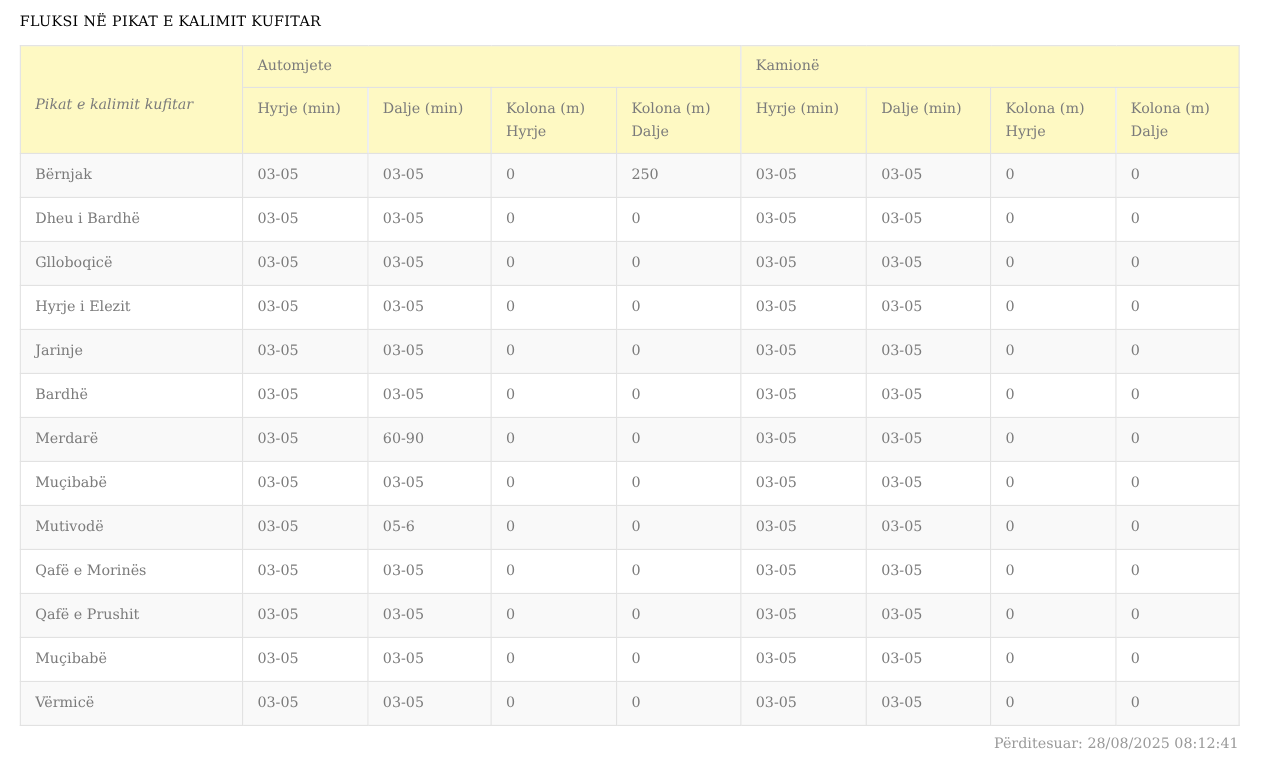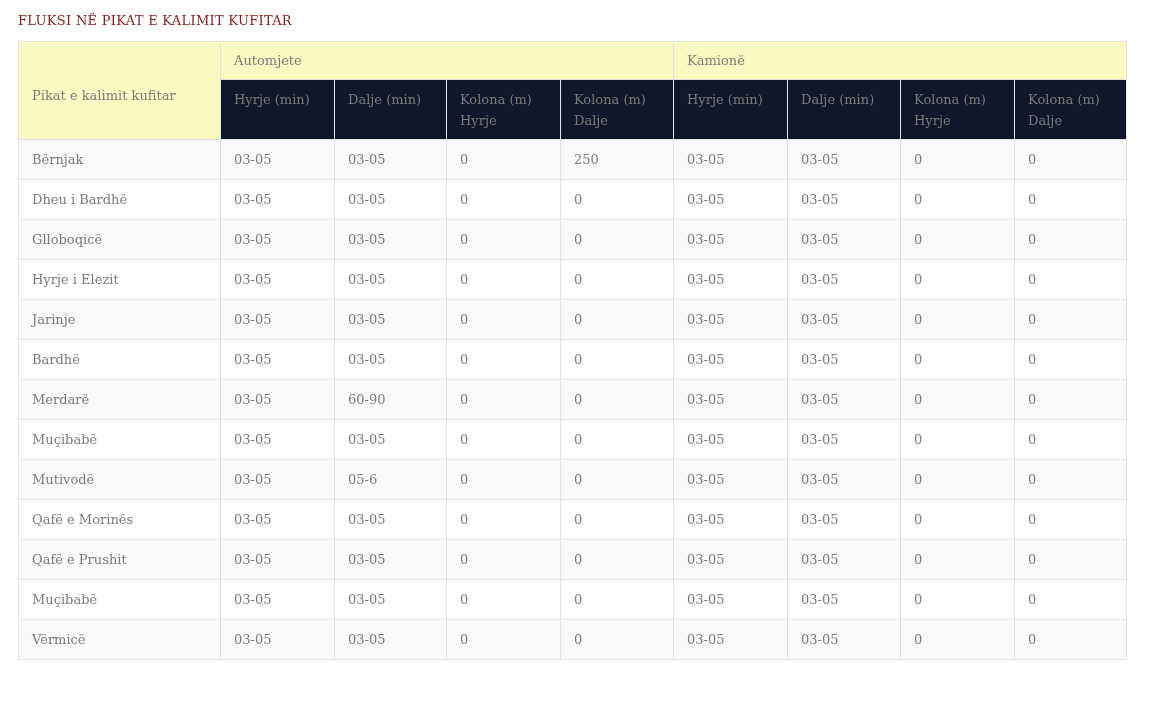--- a/index.html
+++ b/index.html
@@ -11,21 +11,21 @@
   .page {
     width: 1149px;
     height: 708px;
     box-sizing: border-box;
     padding: 13px 23px 0 18px;
     overflow: hidden;
   }
   .page-title {
     font-size: 13px;
     letter-spacing: 0.3px;
-    color: #7f1d1d;
+    color: #000000;
     margin: 0 0 13px 0;
   }
   table.flux {
     border-collapse: collapse;
     table-layout: fixed;
     width: 1108px;
     font-size: 13px;
     color: #7b7b7b;
   }
   table.flux th, table.flux td {
@@ -40,24 +40,25 @@
   
   thead tr.group-row th {
     background: #fef9c3;
     height: 38px;
     vertical-align: middle;
   }
   
   thead th.corner {
     vertical-align: top;
     padding-top: 11px;
+    font-style: italic;
   }
   
   thead tr.sub-row th {
-    background: #0f172a;
+    background: #fef9c3;
     height: 60px;
     vertical-align: top;
     padding-top: 9px;
   }
   tbody td, tbody th {
     height: 40px;
     vertical-align: middle;
     background: #ffffff;
   }
   tbody tr:nth-child(odd) td, tbody tr:nth-child(odd) th {
@@ -247,14 +248,15 @@
         <td>0</td>
         <td>0</td>
         <td>03-05</td>
         <td>03-05</td>
         <td>0</td>
         <td>0</td>
       </tr>
     </tbody>
   </table>
 
+  <div class="footer-updated">Përditesuar: 28/08/2025 08:12:41</div>
 
 </div>
 
 </body></html>

